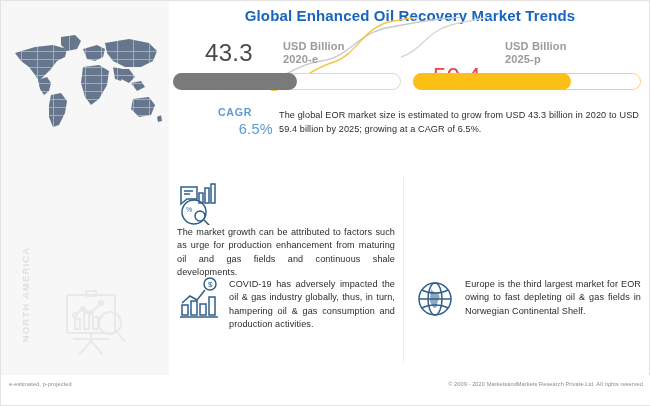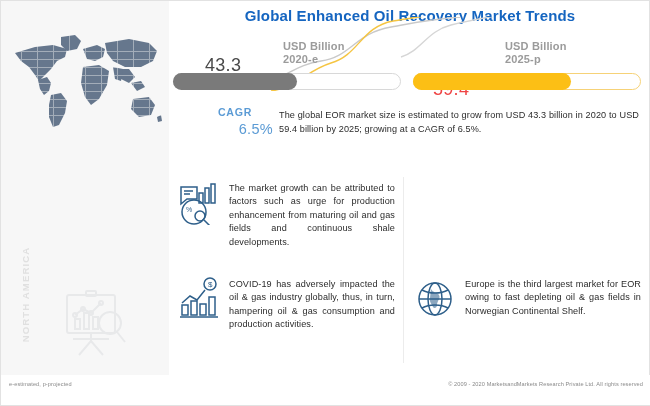--- a/index.html
+++ b/index.html
@@ -80,22 +80,22 @@
 
   
   .metric {
     position: absolute; top: 38px;
     height: 32px;
   }
   .metric-left  { left: 186px; width: 250px; }
   .metric-right { left: 418px; width: 230px; }
 
   .metric-value {
-    position: absolute; top: 16px; left: 0;
-    font-size: 18px;
+    position: absolute; top: 0; left: 0;
+    font-size: 24px;
     font-weight: 400;
     letter-spacing: .3px;
   }
   .metric-left .metric-value  { color: #4a4a4a; left: 18px; }
   .metric-right .metric-value { color: #ef4444; left: 14px; margin-top: 24px; }
 
   .metric-caption {
     position: absolute; top: 1px;
     font-size: 11px;
     color: #9b9b9b;
@@ -152,21 +152,21 @@
     text-align: justify;
     letter-spacing: .1px;
   }
 
   
   .card {
     position: absolute;
     display: flex;
     align-items: flex-start;
   }
-  .card-1 { left: 176px; top: 180px; width: 218px; }
+  .card-1 { left: 176px; top: 180px; width: 218px; flex-direction: column; }
   .card-2 { left: 412px; top: 180px; width: 228px; }
   .card-3 { left: 176px; top: 276px; width: 218px; }
   .card-4 { left: 412px; top: 276px; width: 228px; }
 
   .card-icon {
     flex: 0 0 auto;
     width: 44px; height: 44px;
     margin-right: 8px;
   }
   .card-icon svg { width: 100%; height: 100%; display: block; }

